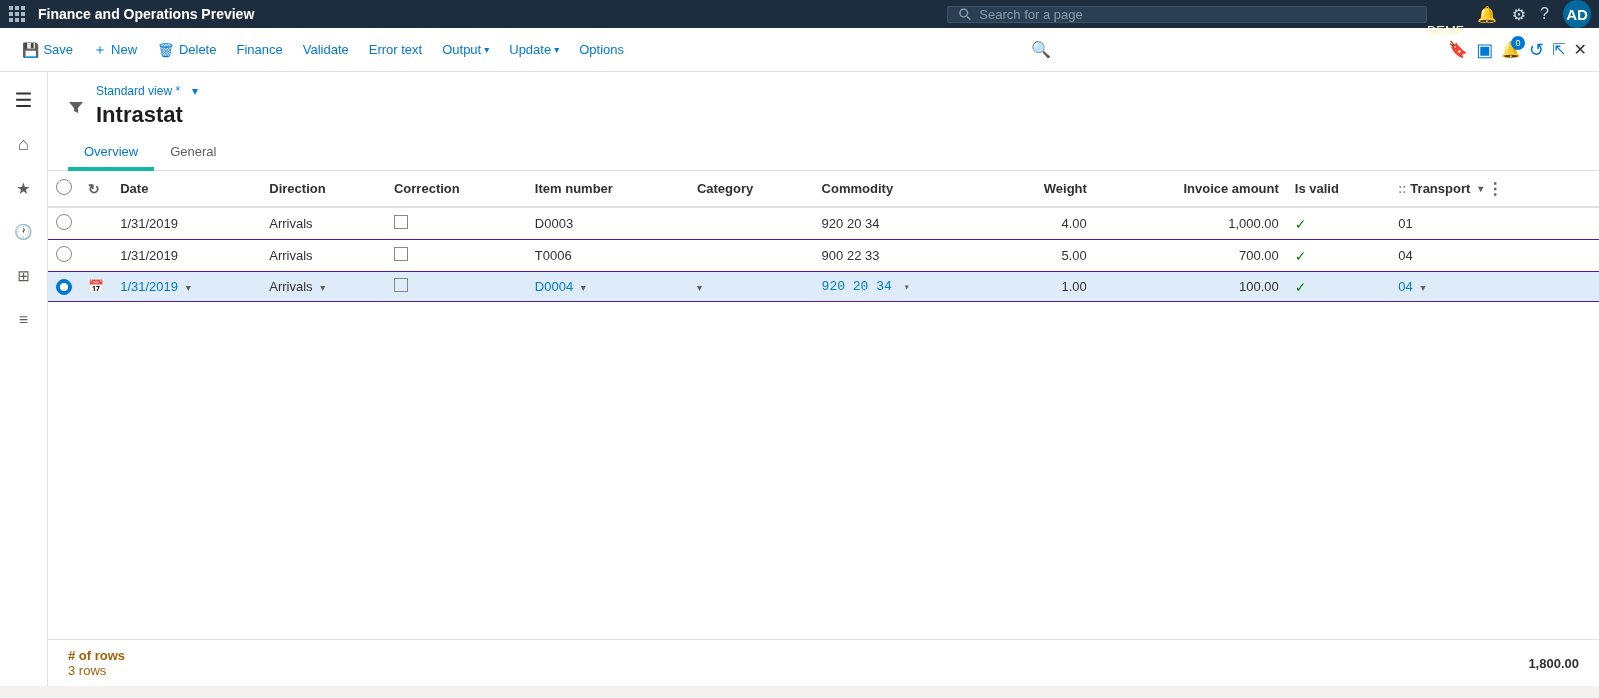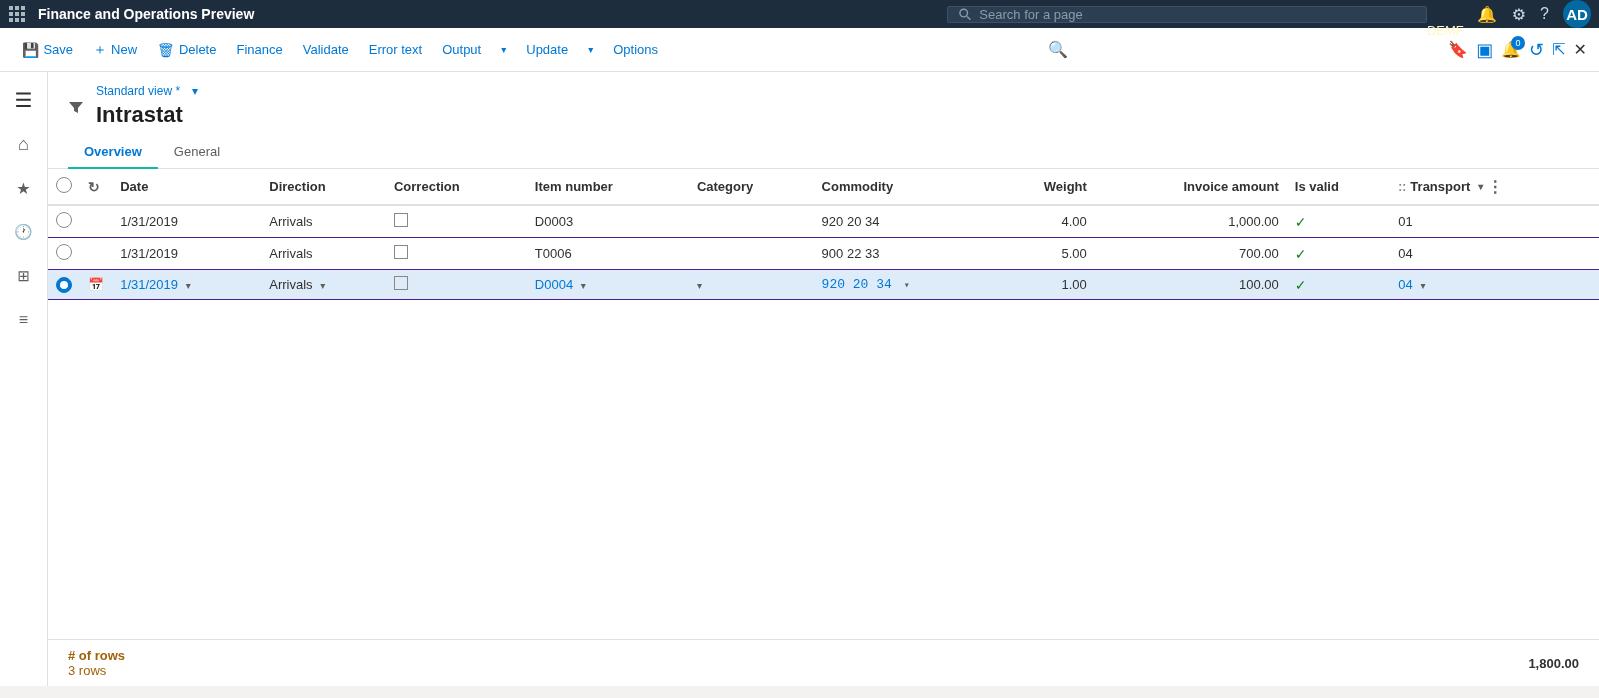--- a/index.html
+++ b/index.html
@@ -99,21 +99,21 @@
       cursor: pointer;
       font-size: 13px;
       border: none;
       background: transparent;
       white-space: nowrap;
     }
     .cmd-btn .cmd-icon { font-size: 14px; }
     .cmd-btn-dropdown {
       display: flex;
       align-items: center;
-      gap: 20px;
+      gap: 3px;
     }
     .cmd-chevron { font-size: 10px; color: #0078d4; }
     .cmd-right {
       margin-left: auto;
       display: flex;
       align-items: center;
       gap: 8px;
     }
     .cmd-right .icon-btn {
       color: #0078d4;
@@ -196,22 +196,22 @@
     .tab {
       padding: 8px 16px;
       font-size: 13px;
       color: #605e5c;
       cursor: pointer;
       border-bottom: 2px solid transparent;
       margin-bottom: -1px;
     }
     .tab.active {
       color: #0078d4;
-      border-bottom: 2px solid #14b8a6;
-      font-weight: 700;
+      border-bottom: 4px solid #14b8a6;
+      font-weight: 400;
     }
 
     
     .table-container {
       flex: 1;
       overflow: auto;
       padding: 0 0 0 0;
     }
     table {
       width: 100%;

